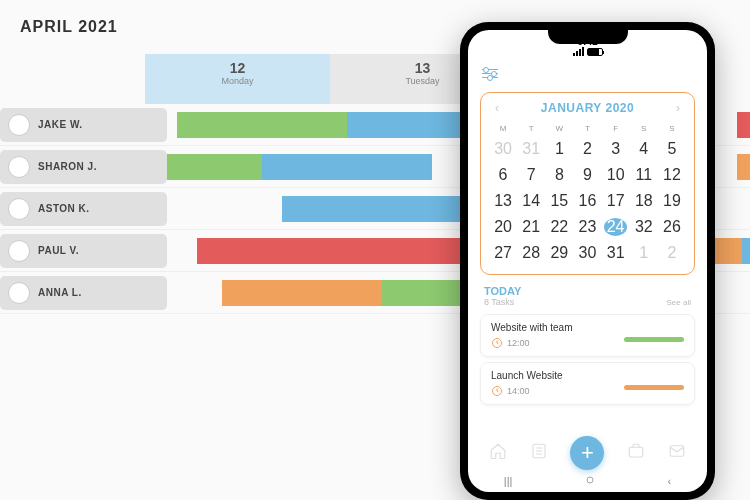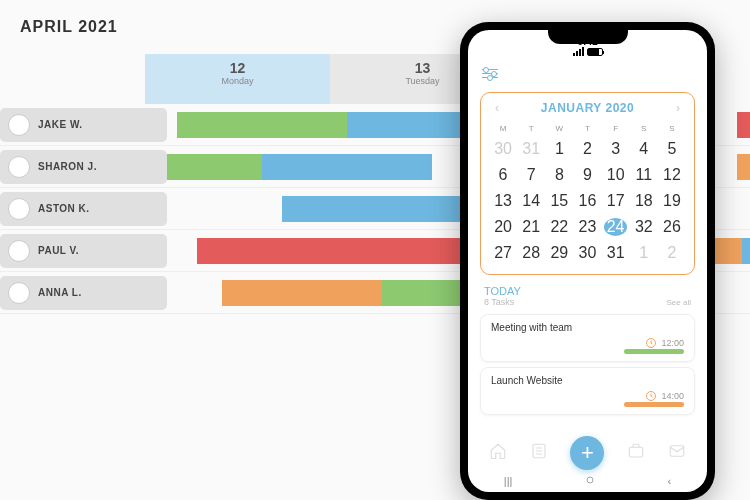--- a/index.html
+++ b/index.html
@@ -53,27 +53,27 @@
 .cal-head { display: flex; justify-content: space-between; align-items: center; padding: 0 6px 6px; }
 .cal-title { color: #6db7e0; font-size: 12px; font-weight: 700; letter-spacing: 0.5px; }
 .chev { color: #ccc; font-size: 12px; cursor: pointer; }
 .cal-grid { width: 100%; border-collapse: collapse; }
 .cal-grid th { font-size: 8px; color: #999; font-weight: 400; padding: 3px 0; text-align: center; }
 .cal-grid td { font-size: 16px; color: #333; text-align: center; padding: 4px 0; width: 14.28%; }
 .cal-grid td.dim { color: #ccc; }
 .cal-grid td.sel span { display: inline-block; width: 23px; height: 18px; line-height: 18px; background: #6db7e0; color: #fff; border-radius: 50%; }
 
 .today-head { display: flex; justify-content: space-between; align-items: flex-end; padding: 6px 16px 2px; }
-.today-label { color: #6db7e0; font-size: 11px; font-weight: 400; }
+.today-label { color: #6db7e0; font-size: 11px; font-weight: 700; }
 .today-sub { color: #bbb; font-size: 9px; }
 .see-all { color: #bbb; font-size: 8px; }
 
 .task { margin: 5px 12px; border: 1px solid #eee; border-radius: 8px; padding: 7px 10px; box-shadow: 0 1px 3px rgba(0,0,0,0.05); }
 .task-title { font-size: 10px; color: #333; margin-bottom: 4px; }
-.task-row { display: flex; justify-content: space-between; align-items: flex-end; flex-direction: column; }
+.task-row { display: flex; justify-content: space-between; align-items: flex-start; }
 .task-time { display: flex; align-items: center; gap: 4px; font-size: 9px; color: #999; }
 .clock-icon { width: 12px; height: 12px; }
 .task-bar { width: 60px; height: 5px; border-radius: 3px; }
 
 .bottom-nav { position: absolute; bottom: 22px; left: 0; right: 0; display: flex; justify-content: space-around; align-items: center; padding: 0 10px; }
 .nav-icon { color: #ddd; }
 .nav-icon svg { width: 18px; height: 18px; }
 .fab { width: 34px; height: 34px; border-radius: 50%; background: #6db7e0; display: flex; align-items: center; justify-content: center; color: #fff; font-size: 22px; font-weight: 300; box-shadow: 0 2px 6px rgba(109,183,224,0.5); }
 
 .sys-nav { position: absolute; bottom: 4px; left: 0; right: 0; display: flex; justify-content: space-around; align-items: center; font-size: 11px; color: #888; }
@@ -259,21 +259,21 @@
     <div class="today-head">
       <div>
         <div class="today-label">TODAY</div>
         <div class="today-sub">8 Tasks</div>
       </div>
       <div class="see-all">See all</div>
     </div>
 
     <div id="tasks">
         <div class="task">
-    <div class="task-title">Meeting with team</div>
+    <div class="task-title">Website with team</div>
     <div class="task-row">
       <div class="task-time">
         <svg class="clock-icon" viewBox="0 0 24 24" fill="none" stroke="#f0a25d" stroke-width="2">
                 <circle cx="12" cy="12" r="9"></circle>
                 <path d="M12 7v5l3 2"></path>
               </svg>
         <span>12:00</span>
       </div>
       <div class="task-bar" style="background:#8cc96f"></div>
     </div>

